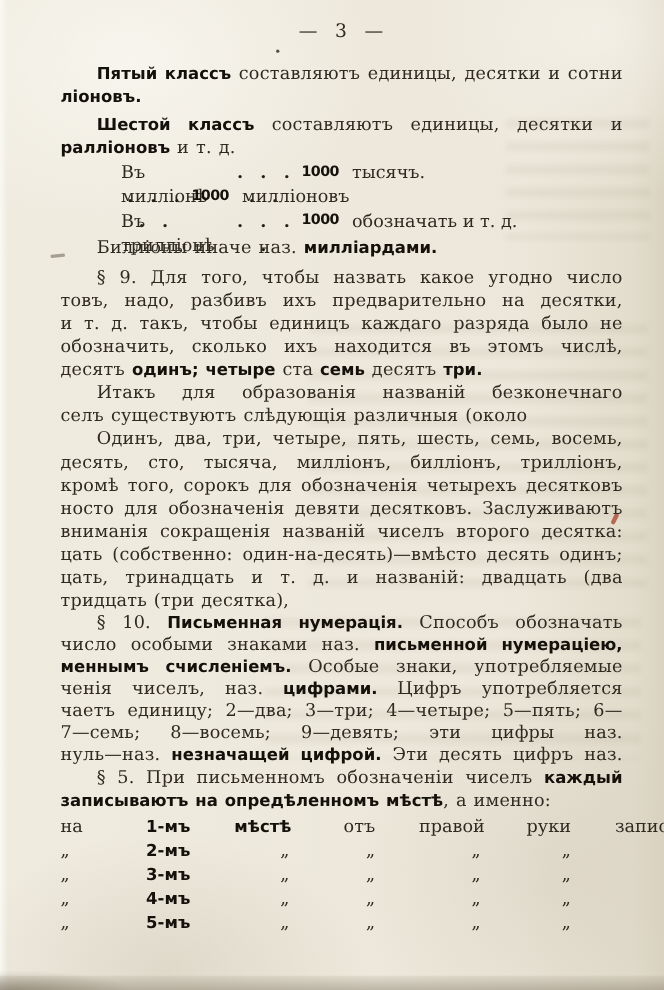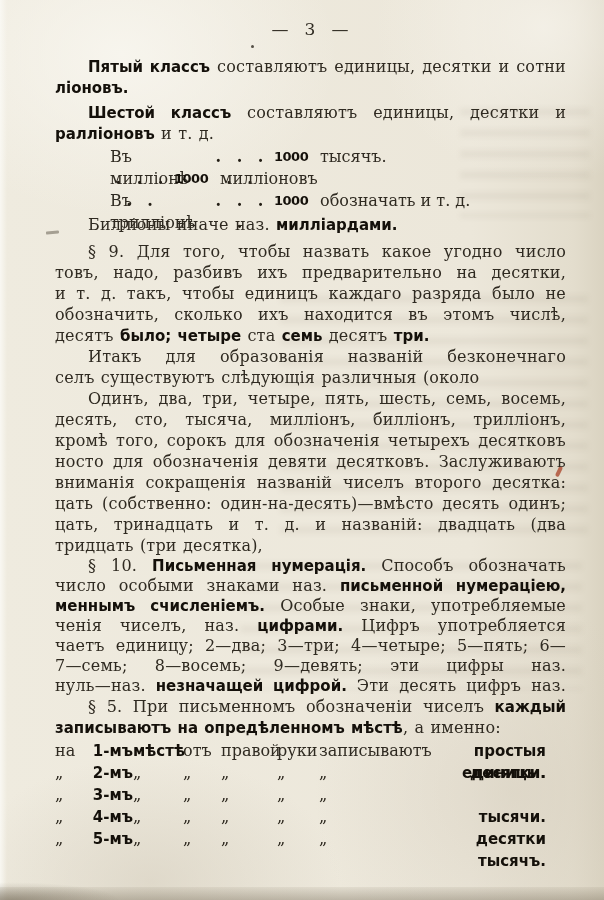--- a/index.html
+++ b/index.html
@@ -49,24 +49,24 @@
   .eqtable{margin-top:2px;margin-left:55px;}
   .eqrow{display:flex;height:22px;line-height:22px;font-size:16px;}
   .eql{width:100px;}
   .eqd{width:64px;text-align:center;letter-spacing:5px;font-weight:700;color:#221d14;}
   .eqv{width:46px;font-family:"DejaVu Sans",sans-serif;font-weight:700;font-size:13px;
        letter-spacing:-.5px;color:#14100a;}
   .equ{flex:1;}
 
   .postable{margin-top:2px;}
   .posrow{display:grid;grid-template-columns:32px 46px 50px 38px 56px 42px 100px 1fr;
-          height:22px;line-height:22px;font-size:16px;}
+          height:22px;line-height:22px;font-size:16px;gap:40px;}
   .posrow .lead{text-align:left;}
   .posrow .ord{text-align:right;}
-  .posrow .pc{text-align:left;}
+  .posrow .pc{text-align:right;}
   .posrow .res{text-align:right;padding-right:20px;}
 </style>
 </head>
 <body>
 
 <div class="page">
   <div class="bleed bleed1"></div>
   <div class="bleed bleed2"></div>
   <div class="bleed bleed3"></div>
   <div class="left-edge"></div>
@@ -111,21 +111,21 @@
       </div>
 
     <div class="para mt2">
         <div class="line indent"><span class="rw">Билліоны иначе наз. </span><span class="bw">милліардами.</span></div>
       </div>
     <div class="para mt6">
         <div class="line indent fill"><span class="rw">§ 9. Для того, чтобы назвать какое угодно число предме-</span></div>
         <div class="line fill"><span class="rw">товъ, надо, разбивъ ихъ предварительно на десятки, сотни, тысячи</span></div>
         <div class="line fill"><span class="rw">и т. д. такъ, чтобы единицъ каждаго разряда было не болѣе 9,</span></div>
         <div class="line fill"><span class="rw">обозначить, сколько ихъ находится въ этомъ числѣ, напр.: </span></div>
-        <div class="line"><span class="rw">десятъ </span><span class="bw">было;</span><span class="rw"> </span><span class="bw">четыре</span><span class="rw"> ста </span><span class="bw">семь</span><span class="rw"> десятъ </span><span class="bw">три.</span></div>
+        <div class="line"><span class="rw">десятъ </span><span class="bw">одинъ;</span><span class="rw"> </span><span class="bw">четыре</span><span class="rw"> ста </span><span class="bw">семь</span><span class="rw"> десятъ </span><span class="bw">три.</span></div>
       </div>
     <div class="para">
         <div class="line indent fill"><span class="rw">Итакъ для образованія названій безконечнаго множества чи-</span></div>
         <div class="line"><span class="rw">селъ существуютъ слѣдующія различныя (около двадцати) слова:</span></div>
       </div>
     <div class="para">
         <div class="line indent fill"><span class="rw">Одинъ, два, три, четыре, пять, шесть, семь, восемь, девять,</span></div>
         <div class="line fill"><span class="rw">десять, сто, тысяча, милліонъ, билліонъ, трилліонъ, квадралліонъ;</span></div>
         <div class="line fill"><span class="rw">кромѣ того, сорокъ для обозначенія четырехъ десятковъ и девя-</span></div>
         <div class="line fill"><span class="rw">носто для обозначенія девяти десятковъ. Заслуживаютъ также</span></div>

